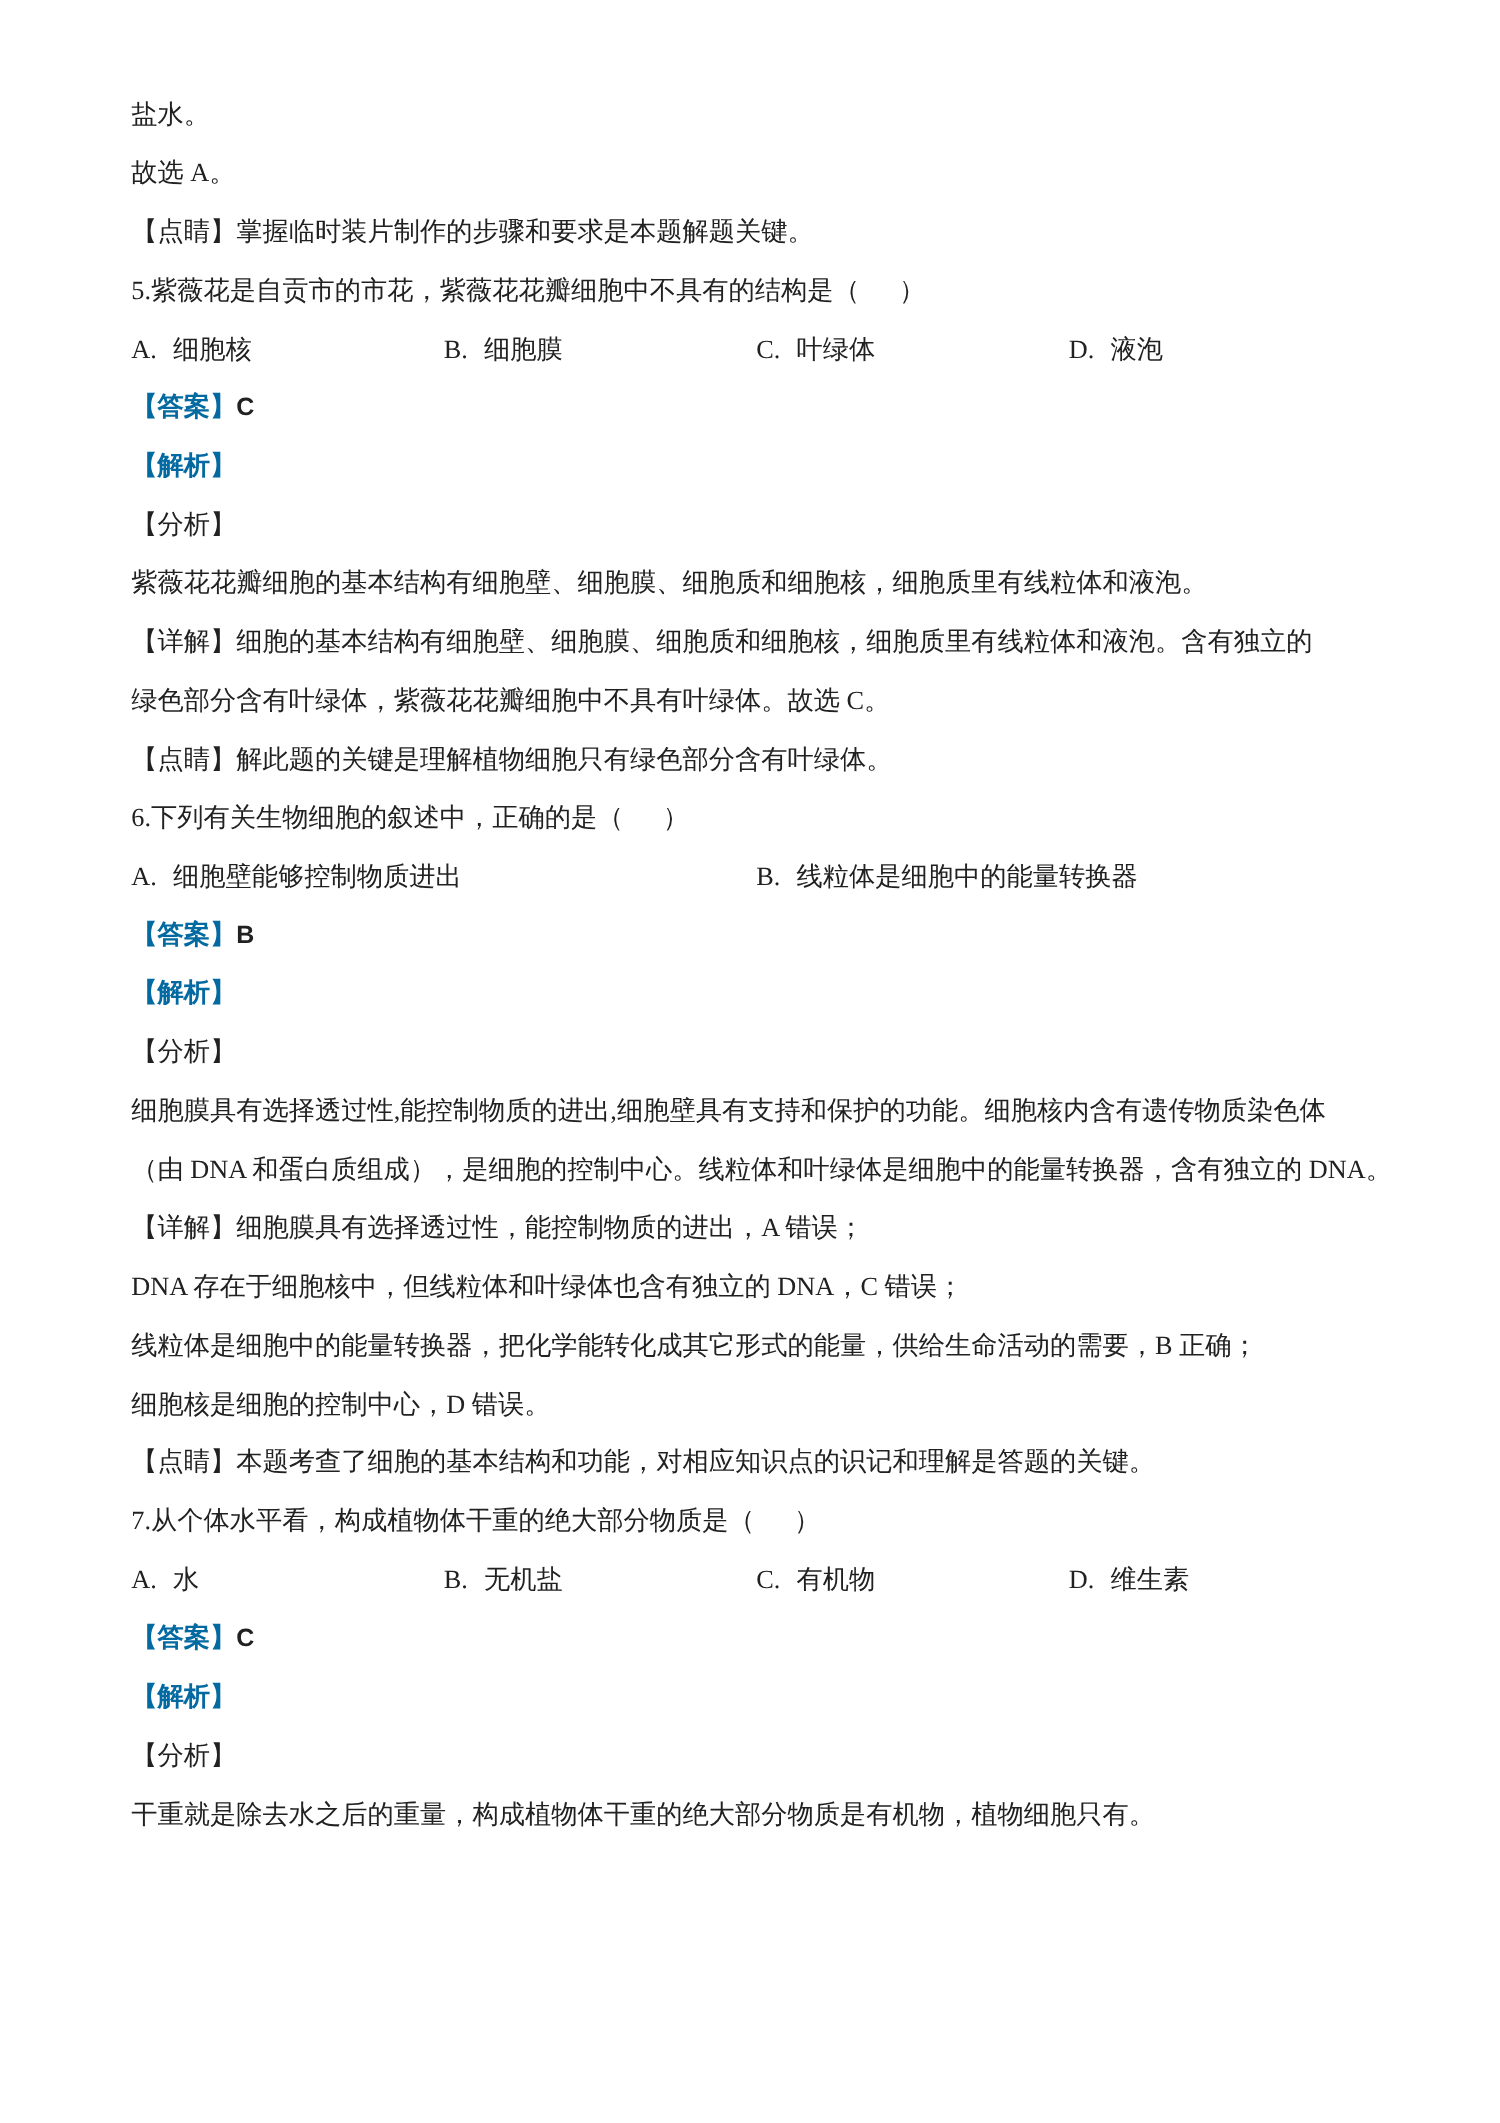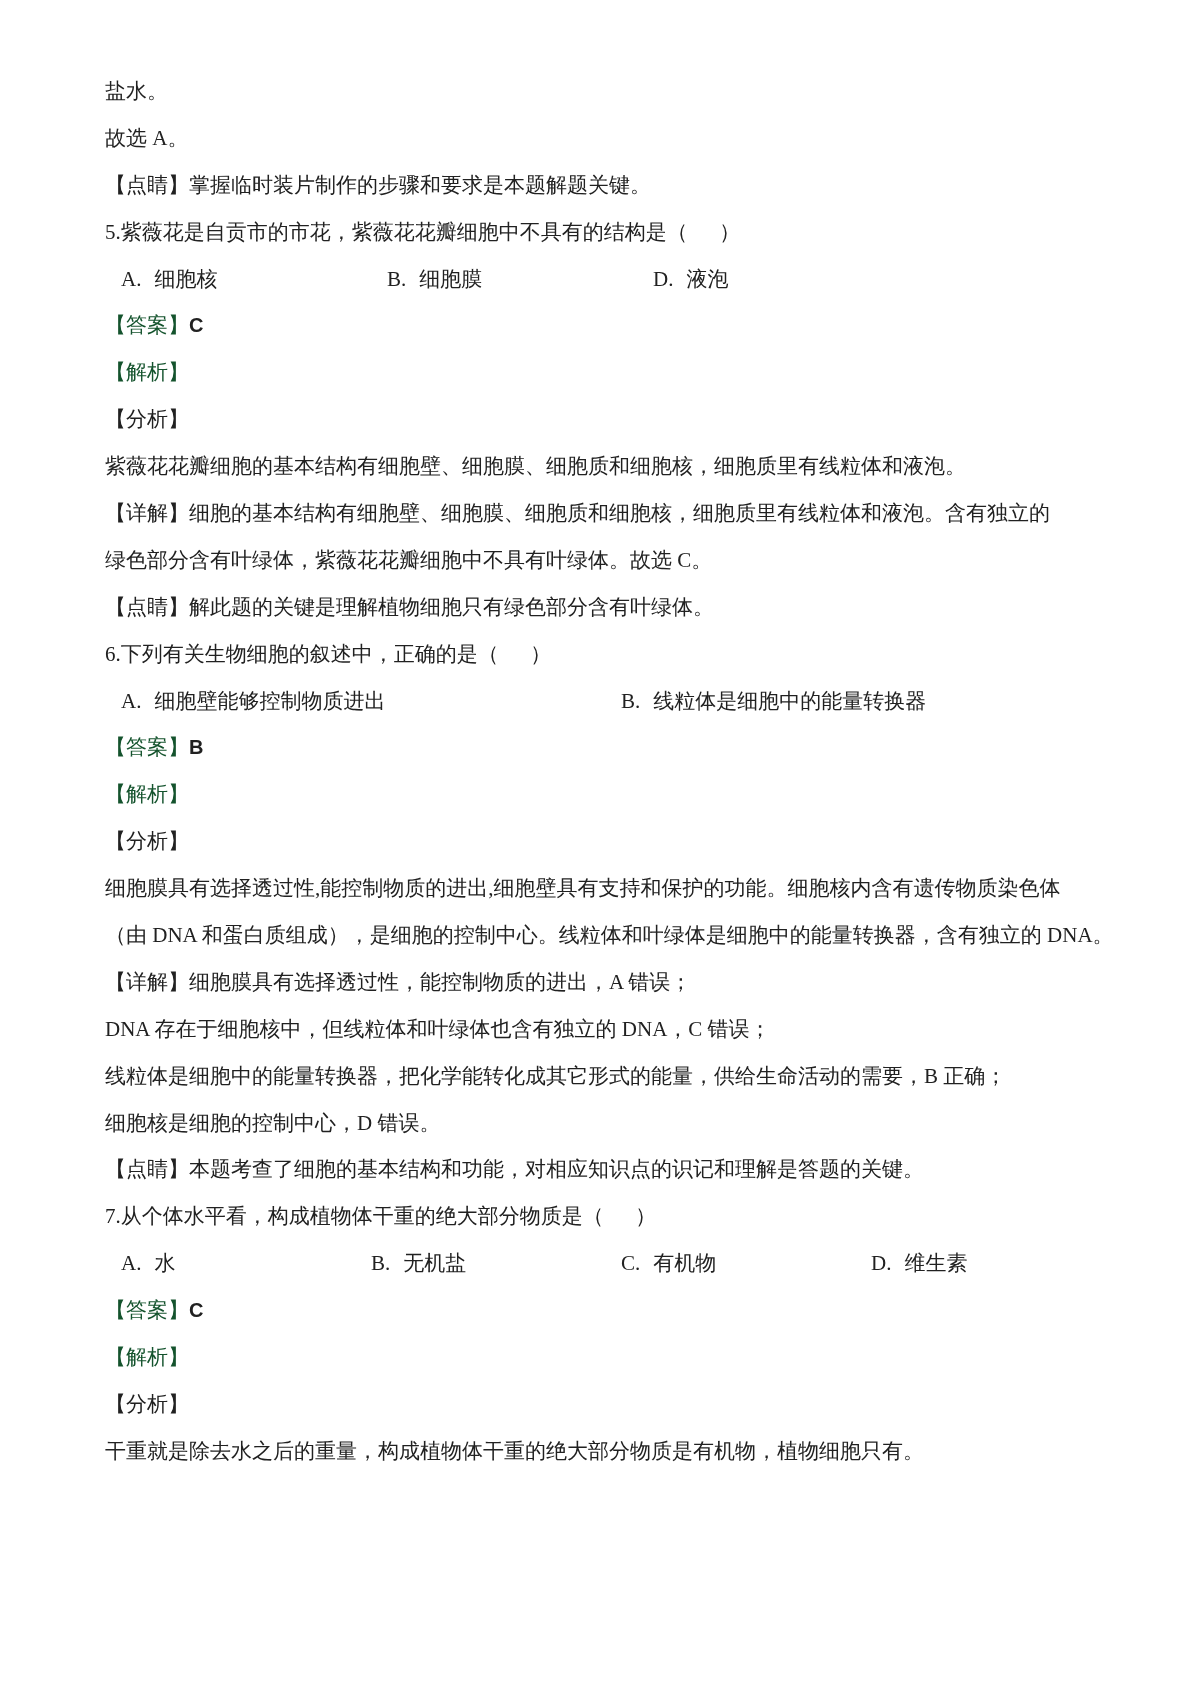--- a/index.html
+++ b/index.html
@@ -21,33 +21,33 @@
     width: 1000px;
     font-size: 21px;
   }
   .line {
     height: 46.9px;
     line-height: 46.9px;
     white-space: pre;
     overflow: visible;
   }
   .blue {
-    color: #14532d;
+    color: #0369a1;
+    font-weight: bold;
   }
   .ans-value {
     font-family: "Liberation Sans", "DejaVu Sans", sans-serif;
     font-weight: 600;
     font-size: 20px;
   }
   .opt-row {
     display: flex;
   }
   .opt-row .opt {
     white-space: pre;
-    margin-left: 16px;
   }
   .opt-row.cols-4 .opt { width: 25%; }
   .opt-row.cols-2 .opt { width: 50%; }
   .opt-letter {
     display: inline-block;
     margin-right: 13px;
   }
 </style>
 </head>
 <body>
@@ -55,20 +55,21 @@
 <div class="doc">
 
   <div class="line"><span>盐水。</span></div>
   <div class="line"><span>故选 A。</span></div>
   <div class="line"><span>【点睛】</span><span>掌握临时装片制作的步骤和要求是本题解题关键。</span></div>
 
   <div class="line"><span>5.紫薇花是自贡市的市花，紫薇花花瓣细胞中不具有的结构是（      ）</span></div>
   <div class="line opt-row cols-4">
     <div class="opt"><span class="opt-letter">A.</span><span>细胞核</span></div>
     <div class="opt"><span class="opt-letter">B.</span><span>细胞膜</span></div>
+    <div class="opt"><span class="opt-letter">C.</span><span>叶绿体</span></div>
     <div class="opt"><span class="opt-letter">D.</span><span>液泡</span></div>
   </div>
   <div class="line"><span class="blue">【答案】</span><span class="ans-value">C</span></div>
   <div class="line"><span class="blue">【解析】</span></div>
   <div class="line"><span>【分析】</span></div>
   <div class="line"><span>紫薇花花瓣细胞的基本结构有细胞壁、细胞膜、细胞质和细胞核，细胞质里有线粒体和液泡。</span></div>
   <div class="line"><span>【详解】</span><span>细胞的基本结构有细胞壁、细胞膜、细胞质和细胞核，细胞质里有线粒体和液泡。含有独立的</span></div>
   <div class="line"><span>绿色部分含有叶绿体，紫薇花花瓣细胞中不具有叶绿体。故选 C。</span></div>
   <div class="line"><span>【点睛】</span><span>解此题的关键是理解植物细胞只有绿色部分含有叶绿体。</span></div>
 

